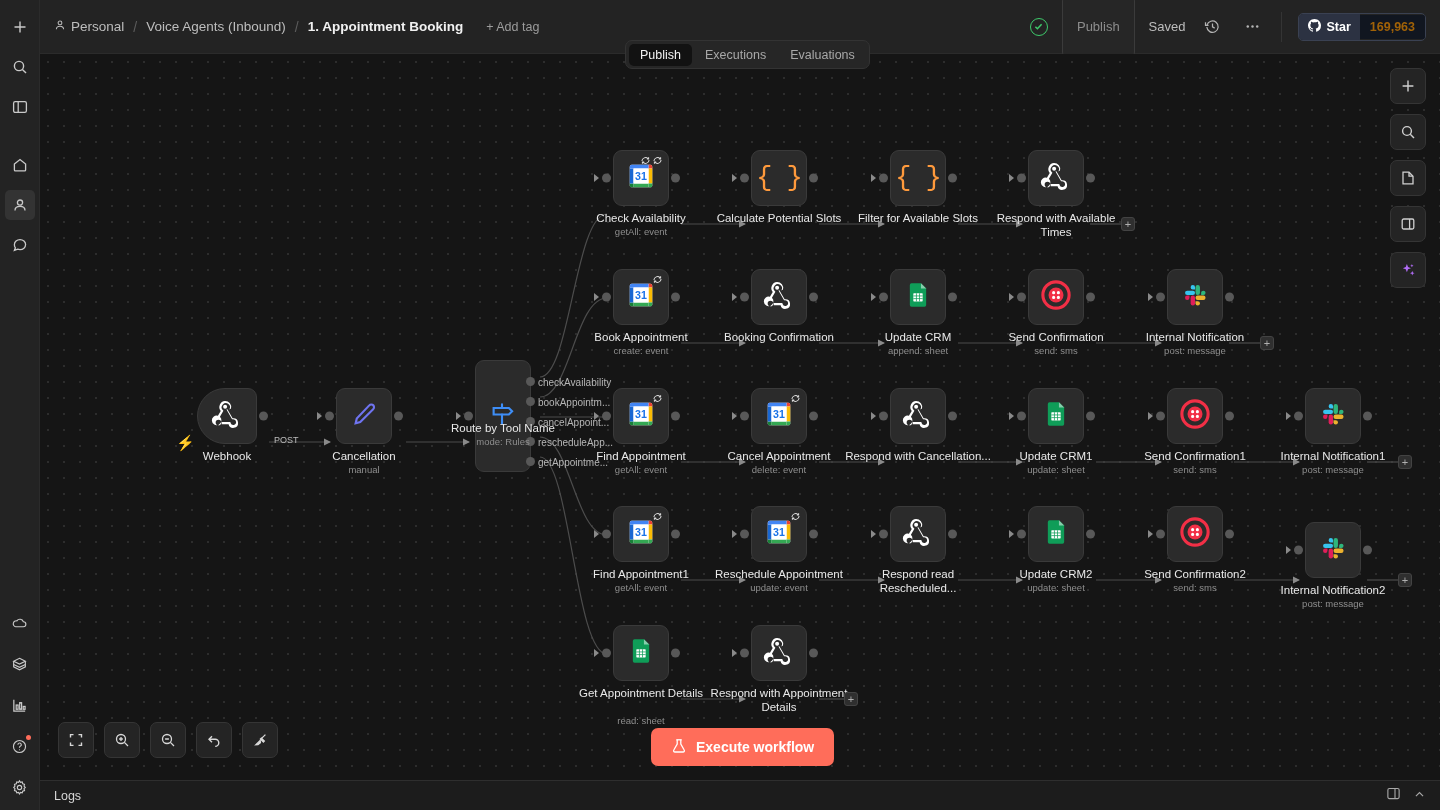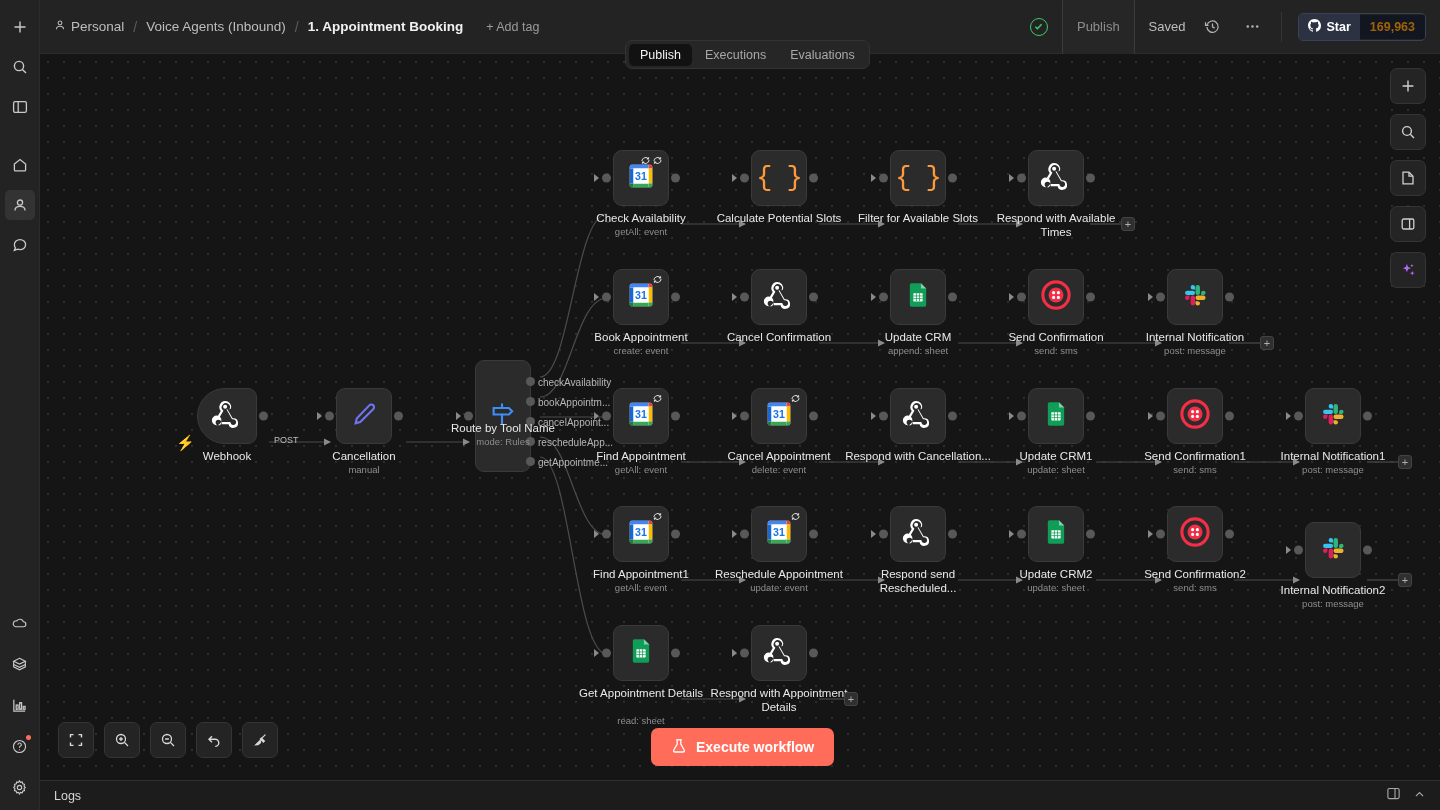--- a/index.html
+++ b/index.html
@@ -523,21 +523,21 @@
           <div class="node-box">
             <span><svg width="32" height="32" viewBox="0 0 24 24" fill="#ffffff">
                 <path d="M10.5 2.2a4.6 4.6 0 0 0-3.2 7.5l-2.1 3.6a3.6 3.6 0 1 0 1.5.85l2.6-4.5-.5-.6a3.1 3.1 0 1 1 4.9-.35l1.3-.75A4.6 4.6 0 0 0 10.5 2.2zM5.6 16.3a2.1 2.1 0 1 1 0 4.2 2.1 2.1 0 0 1 0-4.2z"></path>
                 <path d="M12.3 8.4l3.9 6.8h.5a3.6 3.6 0 1 1-3.5 4.4h-5.2v-1.6h6.5l.2.7a2.1 2.1 0 1 0 2-2.7h-.9l-4.2-7.3z"></path>
                 <circle cx="10.6" cy="6.6" r="1.5"></circle>
               </svg></span>
             <span class="dot in"></span>
             <span class="arrowin"></span>
             <span class="dot out"></span>
           </div>
-          <div class="node-label">Cancel Confirmation</div>
+          <div class="node-label">Booking Confirmation</div>
         </div>
         <div class="node" style="left: 850px; top: 215px;">
           <div class="node-box">
             <span><svg width="28" height="28" viewBox="0 0 48 48">
                 <path d="M29 4H13a3 3 0 0 0-3 3v34a3 3 0 0 0 3 3h22a3 3 0 0 0 3-3V13z" fill="#0f9d58"></path>
                 <path d="M29 4l9 9h-9z" fill="#87ceac"></path>
                 <rect x="16" y="21" width="16" height="14" rx="1" fill="#ffffff"></rect>
                 <path d="M16 25.6h16M16 30.2h16M21.3 21v14M26.6 21v14" stroke="#0f9d58" stroke-width="1.3"></path>
               </svg></span>
             <span class="dot in"></span>
@@ -767,21 +767,21 @@
           <div class="node-box">
             <span><svg width="32" height="32" viewBox="0 0 24 24" fill="#ffffff">
                 <path d="M10.5 2.2a4.6 4.6 0 0 0-3.2 7.5l-2.1 3.6a3.6 3.6 0 1 0 1.5.85l2.6-4.5-.5-.6a3.1 3.1 0 1 1 4.9-.35l1.3-.75A4.6 4.6 0 0 0 10.5 2.2zM5.6 16.3a2.1 2.1 0 1 1 0 4.2 2.1 2.1 0 0 1 0-4.2z"></path>
                 <path d="M12.3 8.4l3.9 6.8h.5a3.6 3.6 0 1 1-3.5 4.4h-5.2v-1.6h6.5l.2.7a2.1 2.1 0 1 0 2-2.7h-.9l-4.2-7.3z"></path>
                 <circle cx="10.6" cy="6.6" r="1.5"></circle>
               </svg></span>
             <span class="dot in"></span>
             <span class="arrowin"></span>
             <span class="dot out"></span>
           </div>
-          <div class="node-label">Respond send Rescheduled...</div>
+          <div class="node-label">Respond read Rescheduled...</div>
         </div>
         <div class="node" style="left: 988px; top: 452px;">
           <div class="node-box">
             <span><svg width="28" height="28" viewBox="0 0 48 48">
                 <path d="M29 4H13a3 3 0 0 0-3 3v34a3 3 0 0 0 3 3h22a3 3 0 0 0 3-3V13z" fill="#0f9d58"></path>
                 <path d="M29 4l9 9h-9z" fill="#87ceac"></path>
                 <rect x="16" y="21" width="16" height="14" rx="1" fill="#ffffff"></rect>
                 <path d="M16 25.6h16M16 30.2h16M21.3 21v14M26.6 21v14" stroke="#0f9d58" stroke-width="1.3"></path>
               </svg></span>
             <span class="dot in"></span>

